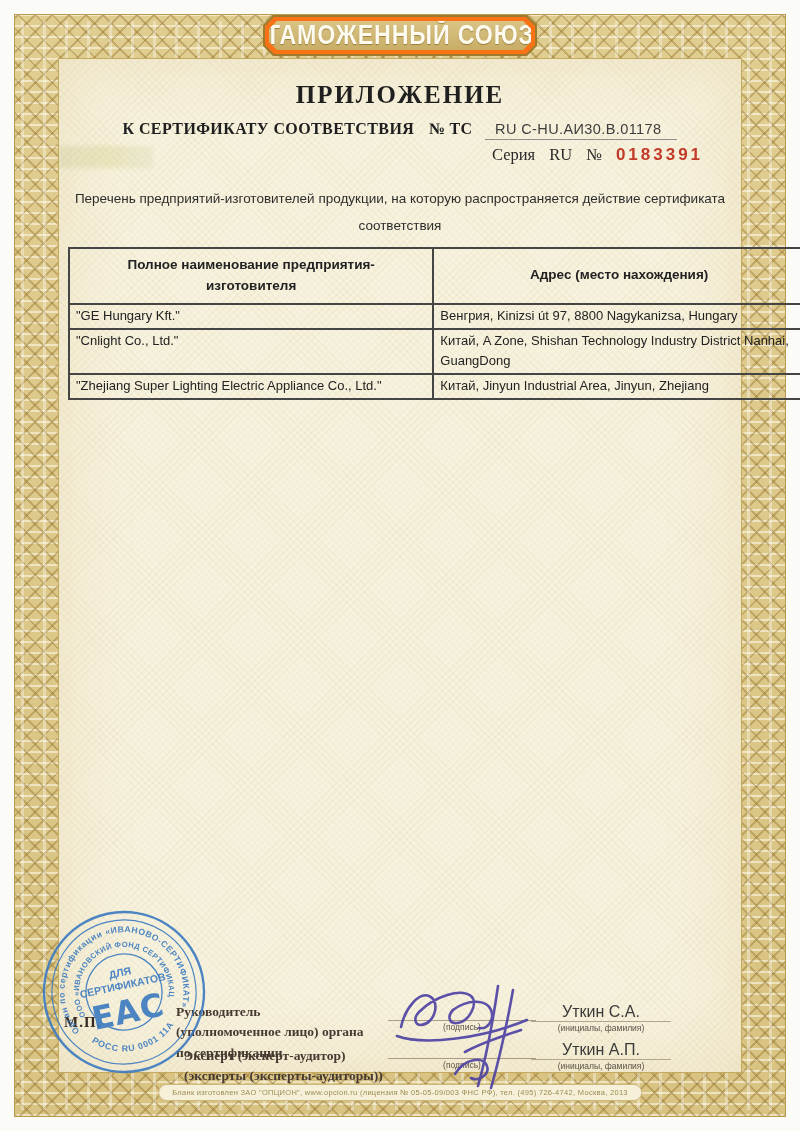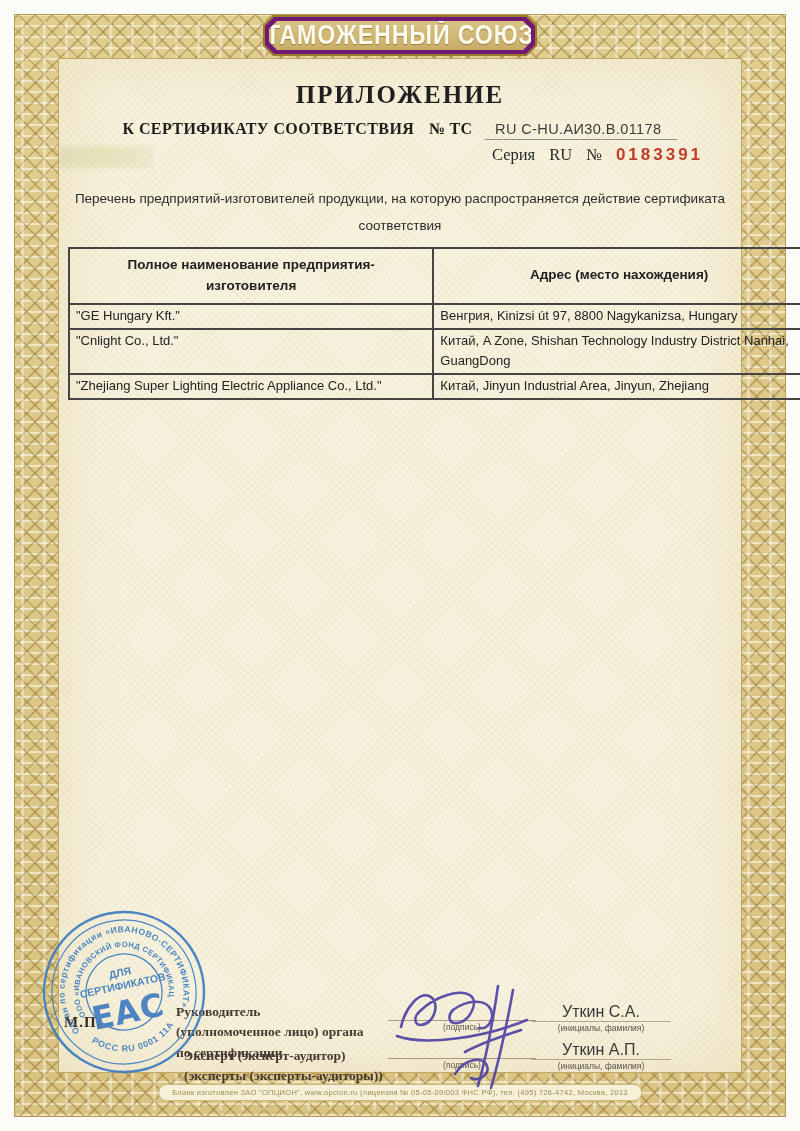--- a/index.html
+++ b/index.html
@@ -33,21 +33,21 @@
     border:1px solid #c5a95e;
     box-shadow: inset 0 0 70px rgba(212,186,116,.28);
   }
   
   .banner-outer{
     position:absolute; top:15px; left:50%; transform:translateX(-50%);
     width:274px; height:41px; z-index:6; background:#9c7c2c;
     clip-path:polygon(10px 0,calc(100% - 10px) 0,100% 10px,100% calc(100% - 10px),calc(100% - 10px) 100%,10px 100%,0 calc(100% - 10px),0 10px);
   }
   .banner-mid{
-    position:absolute; inset:2px; background:#701a75;
+    position:absolute; inset:2px; background:#f97316;
     clip-path:polygon(9px 0,calc(100% - 9px) 0,100% 9px,100% calc(100% - 9px),calc(100% - 9px) 100%,9px 100%,0 calc(100% - 9px),0 9px);
   }
   .banner-in{
     position:absolute; inset:4px; background:linear-gradient(180deg,#d9c486,#c8ad66);
     clip-path:polygon(8px 0,calc(100% - 8px) 0,100% 8px,100% calc(100% - 8px),calc(100% - 8px) 100%,8px 100%,0 calc(100% - 8px),0 8px);
     display:flex; align-items:center; justify-content:center;
   }
   .banner-text{
     font-weight:700; font-size:27px; color:#fdfaf0; letter-spacing:1px;
     transform:scaleX(.86); white-space:nowrap;

